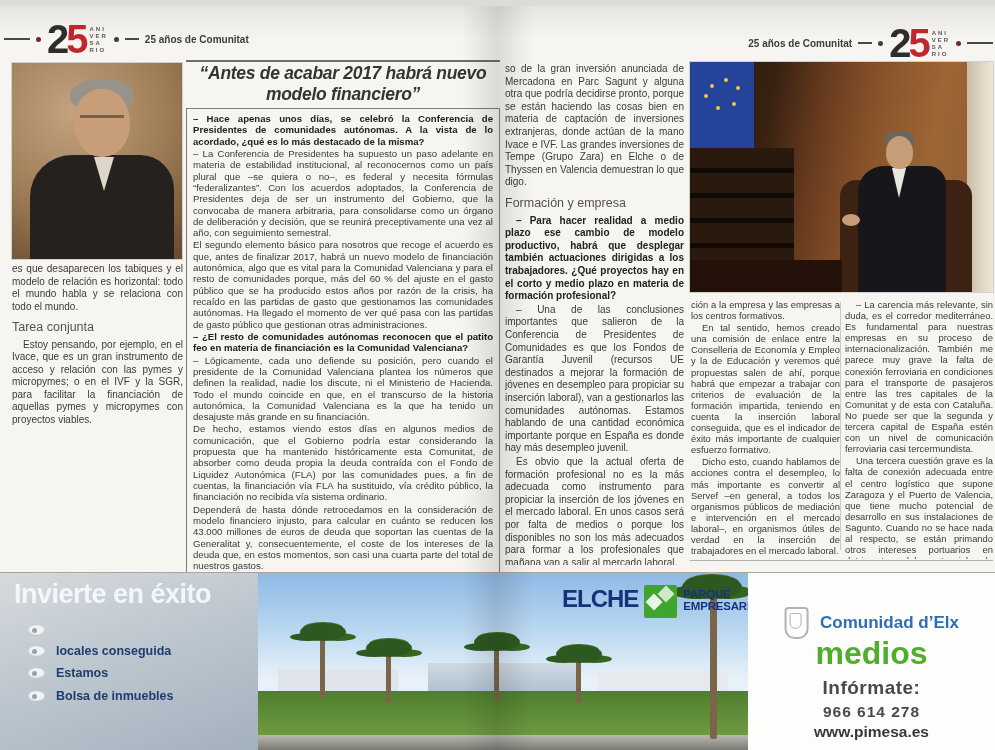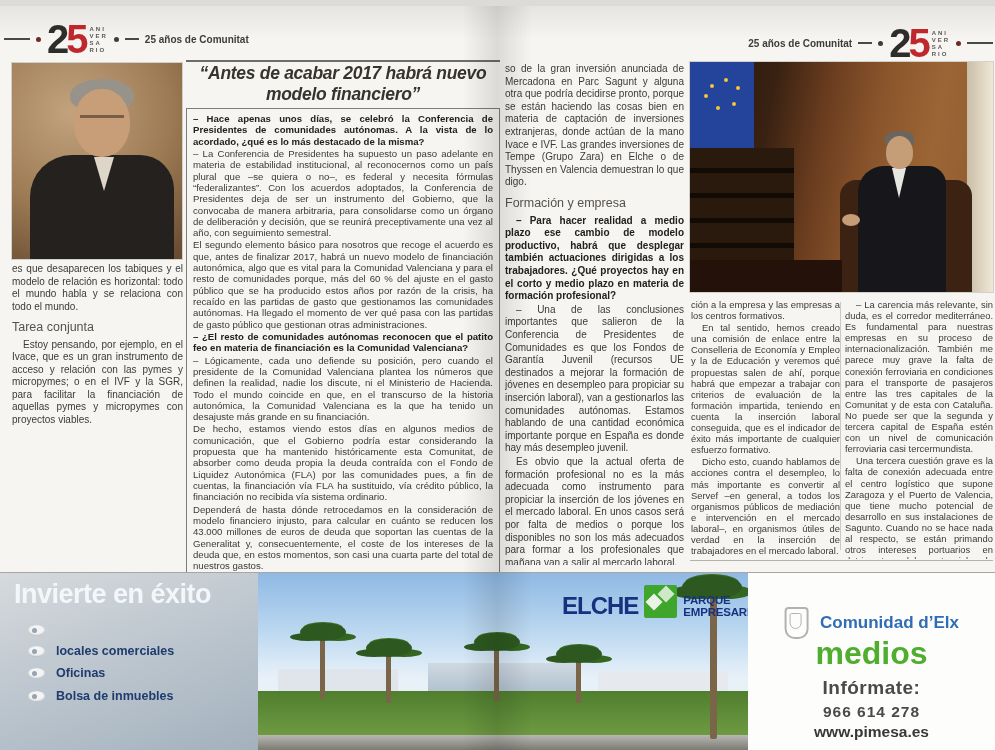--- a/index.html
+++ b/index.html
@@ -87,21 +87,21 @@
   .lawn{left:0;top:118px;width:100%;height:46px;background:linear-gradient(#4f7e2e,#6f9b42);}
   .curb{left:0;top:162px;width:100%;height:16px;background:linear-gradient(#b9b7b2,#77766f);}
   .trunk{position:absolute;width:5px;background:#7a6548;border-radius:2px;}
   .fronds{position:absolute;width:46px;height:18px;border-radius:50%;background:#2d5920;
           box-shadow:-15px 5px 0 -5px #2d5920,15px 5px 0 -5px #35661f,0 -4px 0 -3px #3a6d22;}
   .palmA .trunk{left:62px;top:62px;height:64px;} .palmA .fronds{left:42px;top:50px;}
   .palmB .trunk{left:128px;top:78px;height:52px;} .palmB .fronds{left:108px;top:66px;}
   .palmC .trunk{left:236px;top:72px;height:56px;} .palmC .fronds{left:216px;top:60px;}
   .palmD .trunk{left:318px;top:84px;height:46px;} .palmD .fronds{left:298px;top:72px;}
   .palmE .trunk{left:452px;top:16px;height:150px;width:7px;} .palmE .fronds{left:424px;top:2px;width:60px;height:24px;}
-  .elche-logo{position:absolute;left:304px;top:14px;display:flex;align-items:flex-end;gap:6px;}
+  .elche-logo{position:absolute;left:304px;top:14px;display:flex;align-items:flex-start;gap:6px;}
   .elche-city{font-size:24px;font-weight:800;color:#16327f;letter-spacing:-1px;line-height:1;}
   .elche-sq{width:33px;height:33px;background:#3fa52c;position:relative;overflow:hidden;border-radius:2px;flex:0 0 auto;margin-top:-2px;}
   .elche-sq::before,.elche-sq::after{content:"";position:absolute;background:#eaf4e6;width:12px;height:12px;transform:rotate(45deg);}
   .elche-sq::before{left:4px;top:11px;} .elche-sq::after{left:16px;top:3px;background:#cfe8c8;}
   .elche-sub{display:flex;flex-direction:column;font-size:11.5px;font-weight:800;color:#16327f;line-height:1.05;margin-top:1px;letter-spacing:-.2px;}
 
   .ad-right{position:absolute;left:748px;top:0;width:247px;height:178px;background:#fdfdfc;}
   .aj-row{position:absolute;left:50%;top:34px;transform:translateX(-50%);display:flex;align-items:center;gap:12px;white-space:nowrap;}
   .crest{width:20px;height:28px;border:2px solid #9a9a98;border-radius:4px 4px 10px 10px;position:relative;opacity:.75;flex:0 0 auto;}
   .crest::after{content:"";position:absolute;left:3px;top:4px;width:10px;height:14px;border:1px solid #9a9a98;border-radius:2px 2px 6px 6px;}
@@ -221,25 +221,25 @@
 
   <div class="ad">
     <div class="ad-left">
       <div class="ad-title">Invierte en éxito</div>
       <div class="bullets">
         <div class="bullet">
           <span class="b-icon"></span>
         </div>
         <div class="bullet">
           <span class="b-icon"></span>
-          <span class="b-text">locales comerciales</span>
-        </div>
-        <div class="bullet">
-          <span class="b-icon"></span>
-          <span class="b-text">Oficinas</span>
+          <span class="b-text">locales conseguida</span>
+        </div>
+        <div class="bullet">
+          <span class="b-icon"></span>
+          <span class="b-text">Estamos</span>
         </div>
         <div class="bullet">
           <span class="b-icon"></span>
           <span class="b-text">Bolsa de inmuebles</span>
         </div>
       </div>
     </div>
 
     <div class="ad-photo">
       <div class="bldg1"></div>

